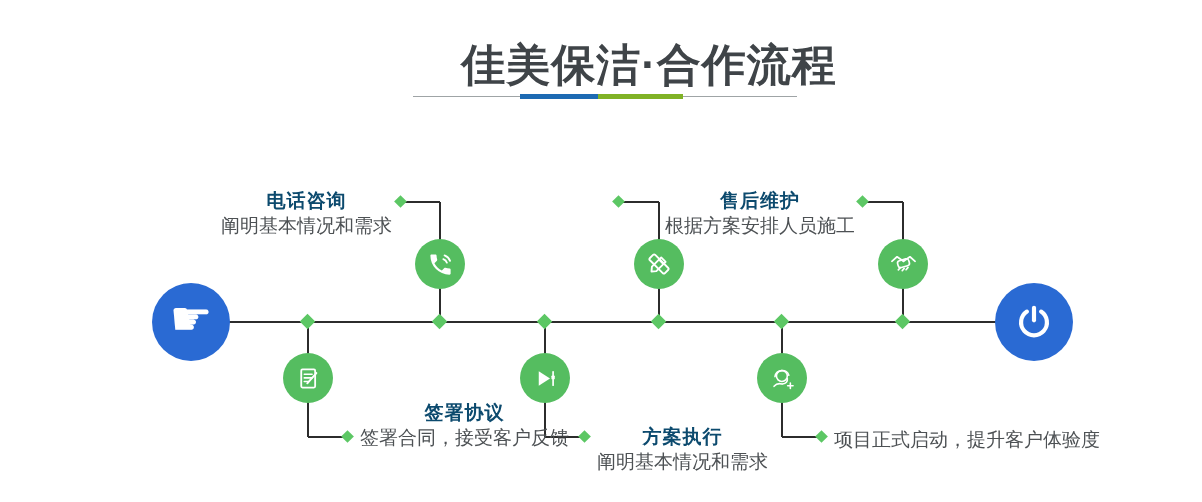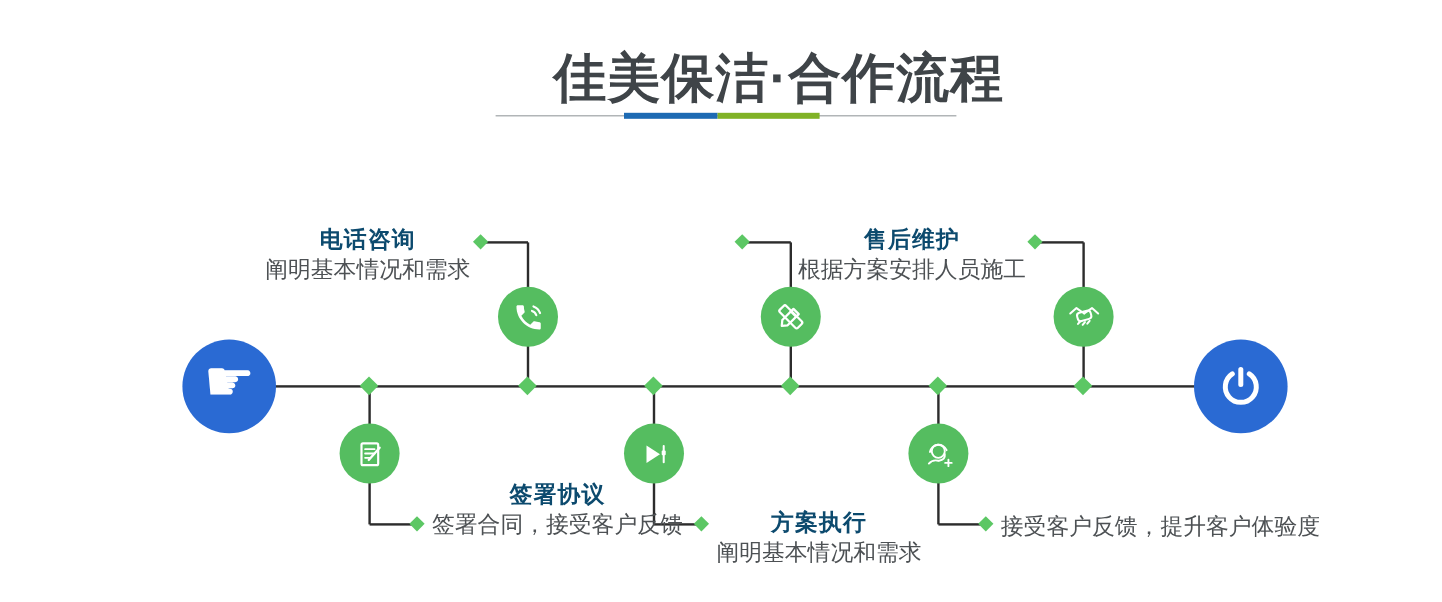--- a/index.html
+++ b/index.html
@@ -168,16 +168,16 @@
 
   <div class="step-label bottom" style="left:360px;top:402px;">
     <div class="step-title">签署协议</div>
     <div class="step-desc">签署合同，接受客户反馈</div>
   </div>
   <div class="step-label bottom" style="left:597px;top:426px;">
     <div class="step-title">方案执行</div>
     <div class="step-desc">阐明基本情况和需求</div>
   </div>
   <div class="step-label bottom" style="left:834px;top:426px;">
-    <div class="step-desc">接受客户反馈，提升客户体验度</div>
+    <div class="step-desc">项目正式启动，提升客户体验度</div>
   </div>
 
 </div>
 
 </body></html>

